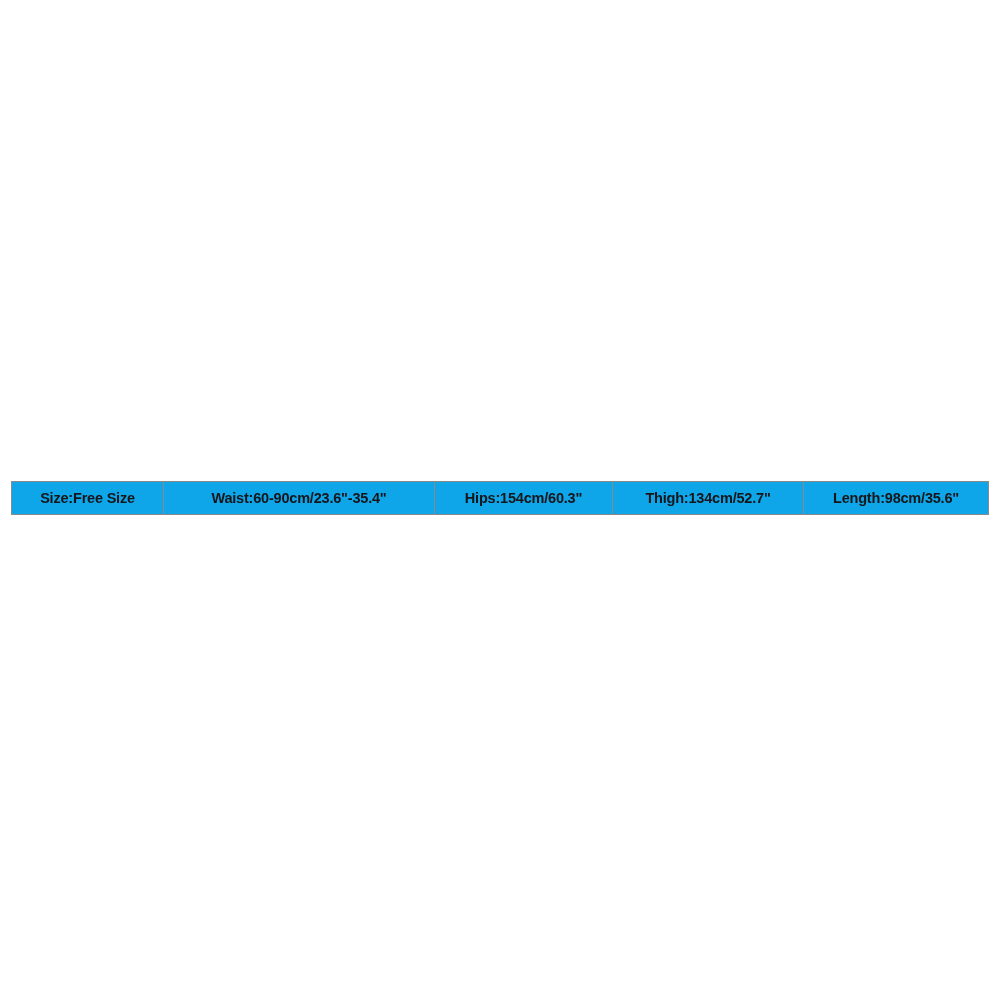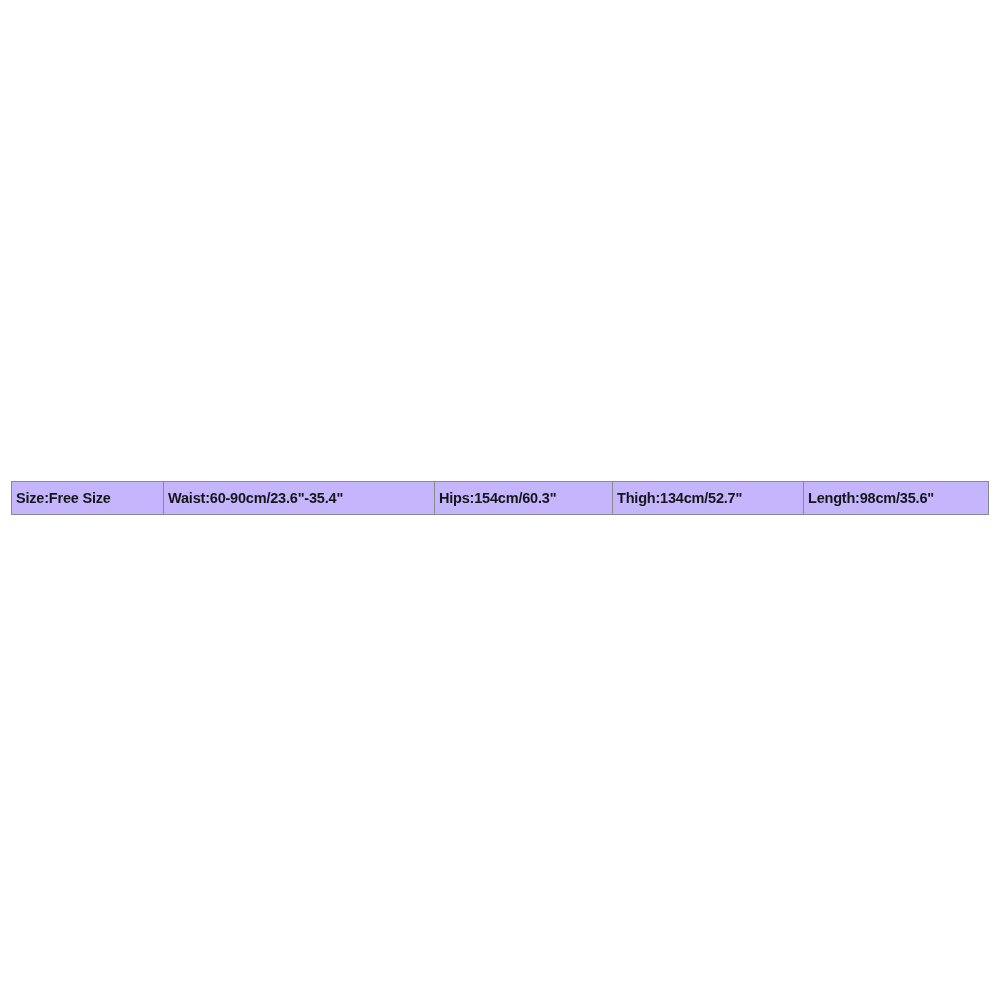--- a/index.html
+++ b/index.html
@@ -37,29 +37,30 @@
     width: 977px;
     border-collapse: collapse;
     table-layout: fixed;
     background: #ffffff;
   }
 
   table.size-chart td {
     border: 1px solid #8a8a8a;
     height: 32px;
     padding: 0 4px;
+    text-align: center;
     vertical-align: middle;
     font-family: "Liberation Sans", sans-serif;
     font-size: 14.5px;
     font-weight: 700;
     color: #16161a;
     letter-spacing: -0.2px;
     white-space: nowrap;
     overflow: hidden;
-    background: #c4b5fd;
+    background: #0ea5e9;
   }
 
   
   table.size-chart col.c0 { width: 152px; }
   table.size-chart col.c1 { width: 271px; }
   table.size-chart col.c2 { width: 178px; }
   table.size-chart col.c3 { width: 191px; }
   table.size-chart col.c4 { width: 185px; }
 </style>
 </head>

